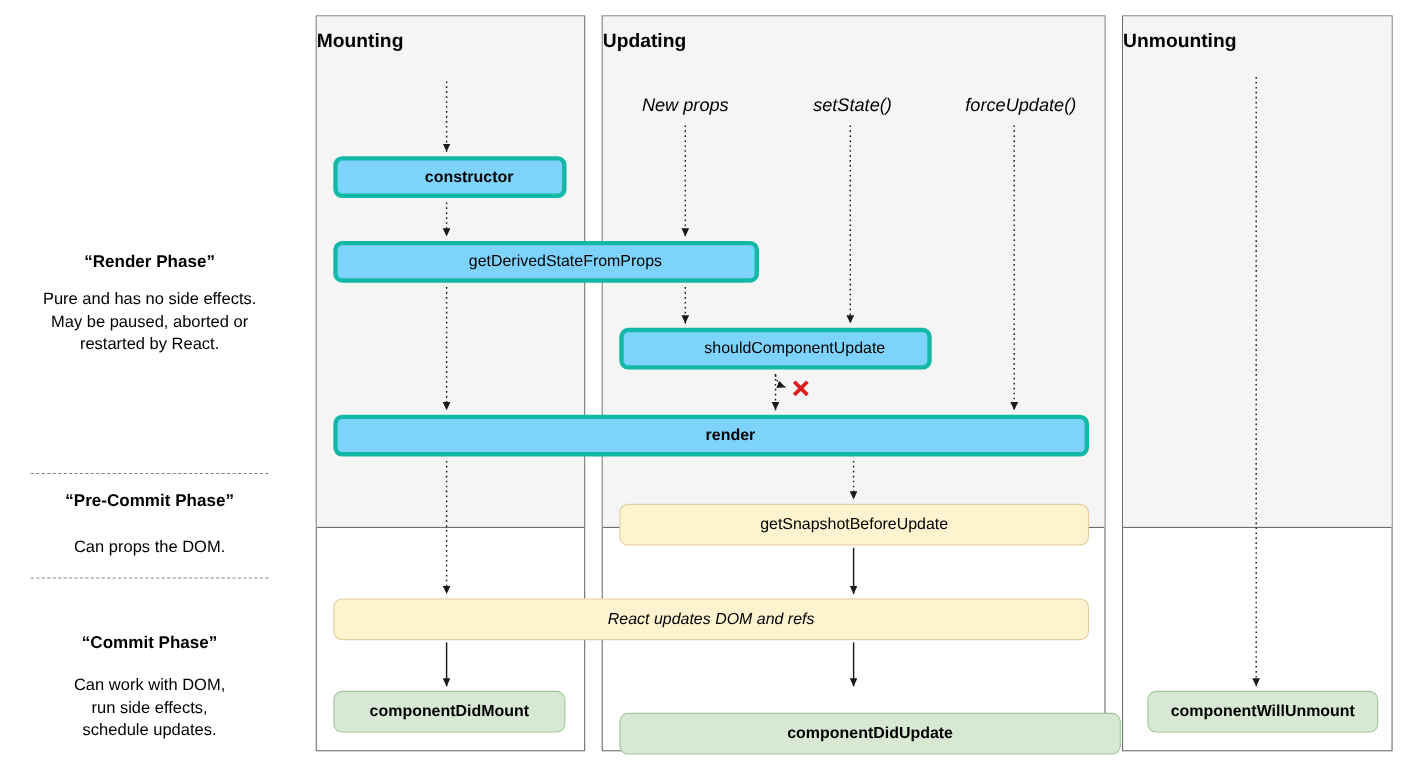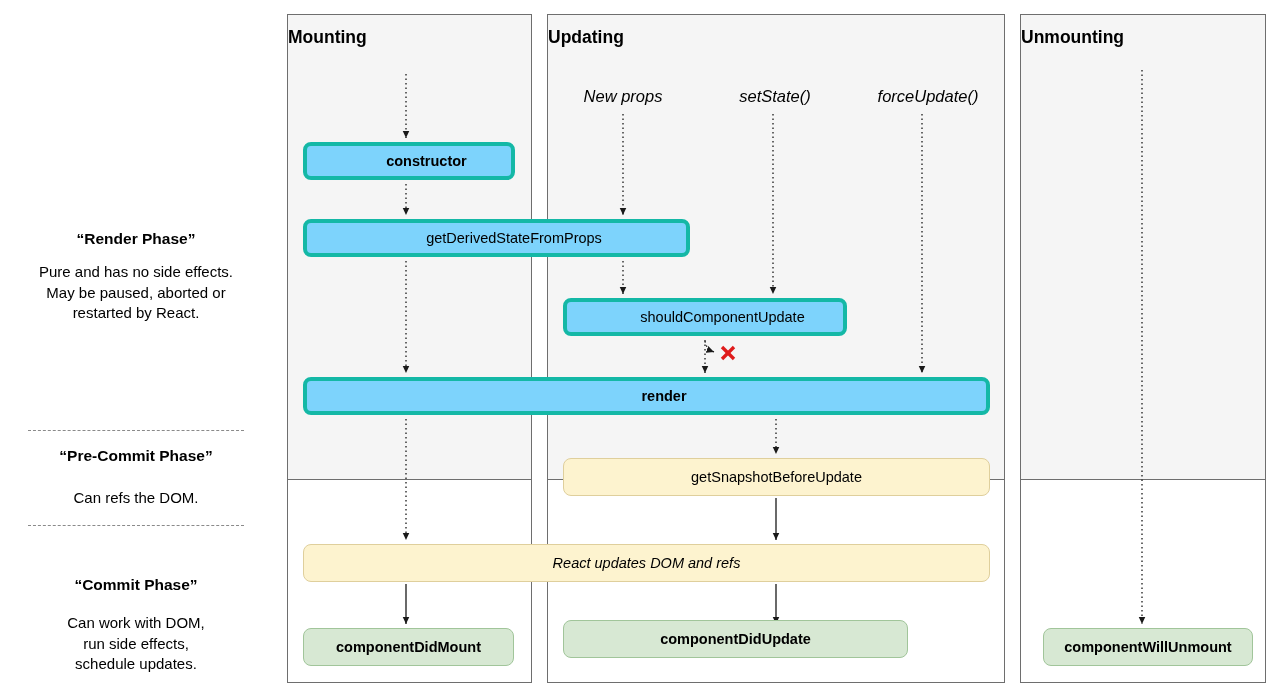--- a/index.html
+++ b/index.html
@@ -57,21 +57,21 @@
 <div class="canvas">
 
   <div class="side-title" style="top:230px">“Render Phase”</div>
   <div class="side-desc" style="top:262px">Pure and has no side effects.
 May be paused, aborted or
 restarted by React.</div>
 
   <div class="divider" style="top:430px"></div>
 
   <div class="side-title" style="top:447px">“Pre-Commit Phase”</div>
-  <div class="side-desc" style="top:488px">Can refs the DOM.</div>
+  <div class="side-desc" style="top:488px">Can props the DOM.</div>
 
   <div class="divider" style="top:525px"></div>
 
   <div class="side-title" style="top:576px">“Commit Phase”</div>
   <div class="side-desc" style="top:613px">Can work with DOM,
 run side effects,
 schedule updates.</div>
 
   <div class="col" style="left:287px;width:245px">
     <div class="col-shade"></div>
@@ -132,17 +132,17 @@
   <div class="node blue" style="left:563px;top:298px;width:284px">shouldComponentUpdate</div>
 
   <div class="node yellow" style="left:563px;top:458px;width:427px">getSnapshotBeforeUpdate</div>
 
   <div class="node blue bold" style="left:303px;top:377px;width:687px">render</div>
 
   <div class="node yellow italic" style="left:303px;top:544px;width:687px">React updates DOM and refs</div>
 
   <div class="node green bold" style="left:303px;top:628px;width:211px">componentDidMount</div>
 
-  <div class="node green bold" style="left:563px;top:620px;width:345px">componentDidUpdate</div>
+  <div class="node green bold" style="left:563px;top:648px;width:456px">componentDidUpdate</div>
 
   <div class="node green bold" style="left:1043px;top:628px;width:210px">componentWillUnmount</div>
 
 </div>
 
 </body></html>

